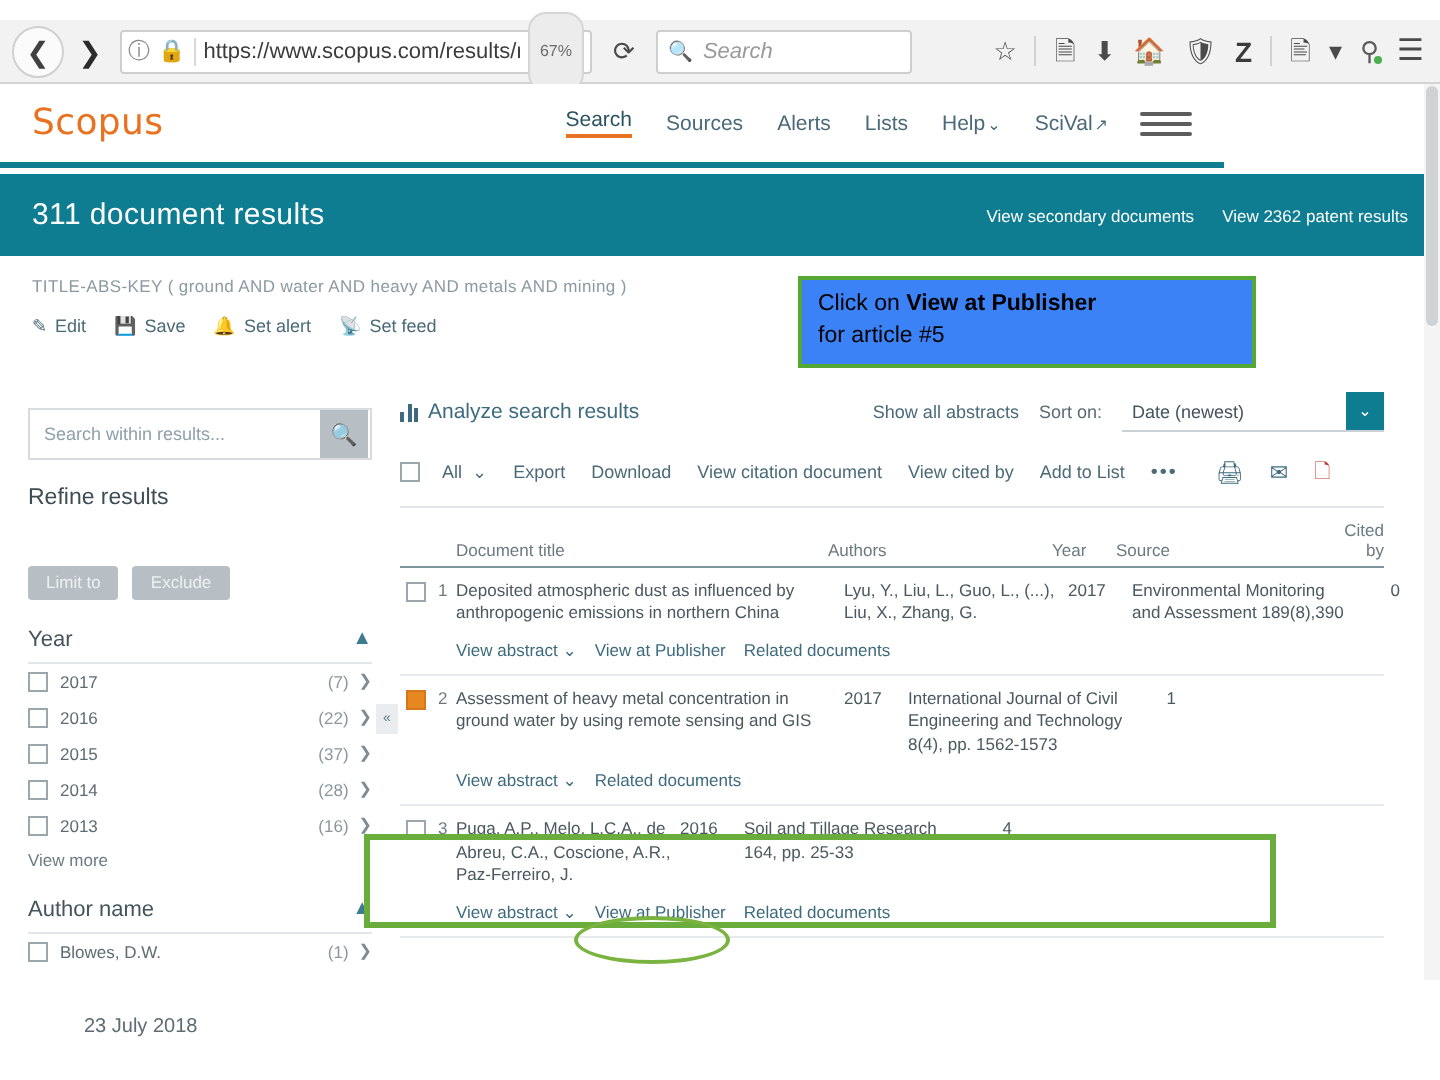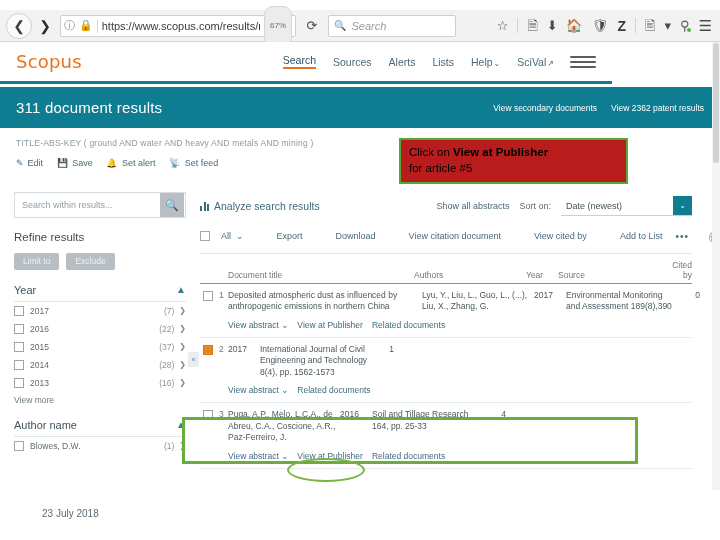--- a/index.html
+++ b/index.html
@@ -111,45 +111,45 @@
   .qa{display:flex;align-items:center;gap:4px;font-size:9px;color:#4a6a78;}
   .qa .gi{font-size:9px;}
   .qa .gi.pencil{color:#4a6a78;}
   .qa .gi.disk{color:#4a7d8c;}
   .qa .gi.bell{color:#4a6a78;}
   .qa .gi.feed{color:#e8951f;}
 
   
   .callout{
     position:absolute;left:399px;top:138px;width:229px;height:46px;
-    background:#b91c1c;border:2px solid #55a833;box-sizing:border-box;
+    background:#3b82f6;border:2px solid #55a833;box-sizing:border-box;
     padding:5px 8px;font-size:11.5px;color:#000;line-height:1.35;z-index:40;
   }
   .callout b{font-weight:bold;}
 
   
   .content{position:absolute;left:0;top:180px;width:720px;height:310px;}
 
   
-  .sidebar{position:absolute;left:14px;top:12px;width:172px;}
+  .sidebar{position:absolute;left:14px;top:24px;width:172px;}
   .search-within{
     width:172px;height:26px;border:1px solid #d8dcde;background:#fff;
     display:flex;align-items:center;box-sizing:border-box;
   }
   .search-within .swi{
     flex:1;font-size:9px;color:#8fa0a8;padding-left:7px;white-space:nowrap;
   }
   .sw-btn{
     width:24px;height:24px;background:#b7bfc4;display:flex;align-items:center;
     justify-content:center;color:#fff;font-size:11px;margin-right:1px;
   }
   .refine-title{
     margin-top:13px;font-size:11.5px;color:#3f4d55;
   }
-  .refine-btns{display:flex;gap:7px;margin-top:10px;}
+  .refine-btns{display:flex;gap:7px;margin-top:28px;}
   .rbtn{
     background:#b7bfc4;color:#eef1f2;font-size:8.5px;padding:4px 9px;
     border-radius:2px;line-height:1;
   }
   .facet{margin-top:14px;}
   .facet-head{
     display:flex;align-items:center;justify-content:space-between;
     border-bottom:1px solid #e3e7e9;padding-bottom:5px;
   }
   .facet-title{font-size:11px;color:#44545c;}
@@ -194,21 +194,21 @@
   .sort-val{flex:1;font-size:9px;color:#44545c;padding-left:5px;}
   .sort-caret{
     width:19px;height:19px;background:#0e7c91;color:#fff;font-size:8px;
     display:flex;align-items:center;justify-content:center;
   }
   .action-bar{
     display:flex;align-items:center;gap:13px;height:24px;margin-top:6px;
     border-bottom:1px solid #e3e7e9;padding-bottom:5px;
   }
   .all-chk{display:flex;align-items:center;gap:5px;font-size:9px;color:#4a6a78;}
-  .abtn{font-size:9px;color:#4a6a78;white-space:nowrap;margin-left:20px;}
+  .abtn{font-size:9px;color:#4a6a78;white-space:nowrap;}
   .dots{font-size:10px;color:#4a6a78;letter-spacing:1px;}
   .ico-group{margin-left:6px;display:flex;align-items:center;gap:13px;}
   .ico-print{font-size:11px;color:#3d6b7d;}
   .ico-mail{font-size:11px;color:#3d6b7d;}
   .ico-pdf{font-size:10px;color:#c0392b;}
 
   
   .thead{
     display:flex;align-items:flex-end;font-size:8.5px;color:#6b7980;
     border-bottom:1px solid #7e949d;padding-bottom:3px;margin-top:6px;
@@ -478,20 +478,21 @@
         <span>View at Publisher</span>
         <span>Related documents</span>
       </div>
       <div class="row-sep"></div>
 
       <div class="trow">
         <span class="col-num">
           <span class="row-chk checked"></span>
           <span class="row-idx">2</span>
         </span>
+        <span class="col-title doc-title">Assessment of heavy metal concentration in ground water by using remote sensing and GIS</span>
         <span class="col-year">2017</span>
         <span class="col-src">International Journal of Civil Engineering and Technology 8(4), pp. 1562-1573</span>
         <span class="col-cit">1</span>
       </div>
       <div class="row-links">
         <span>View abstract ⌄</span>
         <span>Related documents</span>
       </div>
       <div class="row-sep"></div>
 

